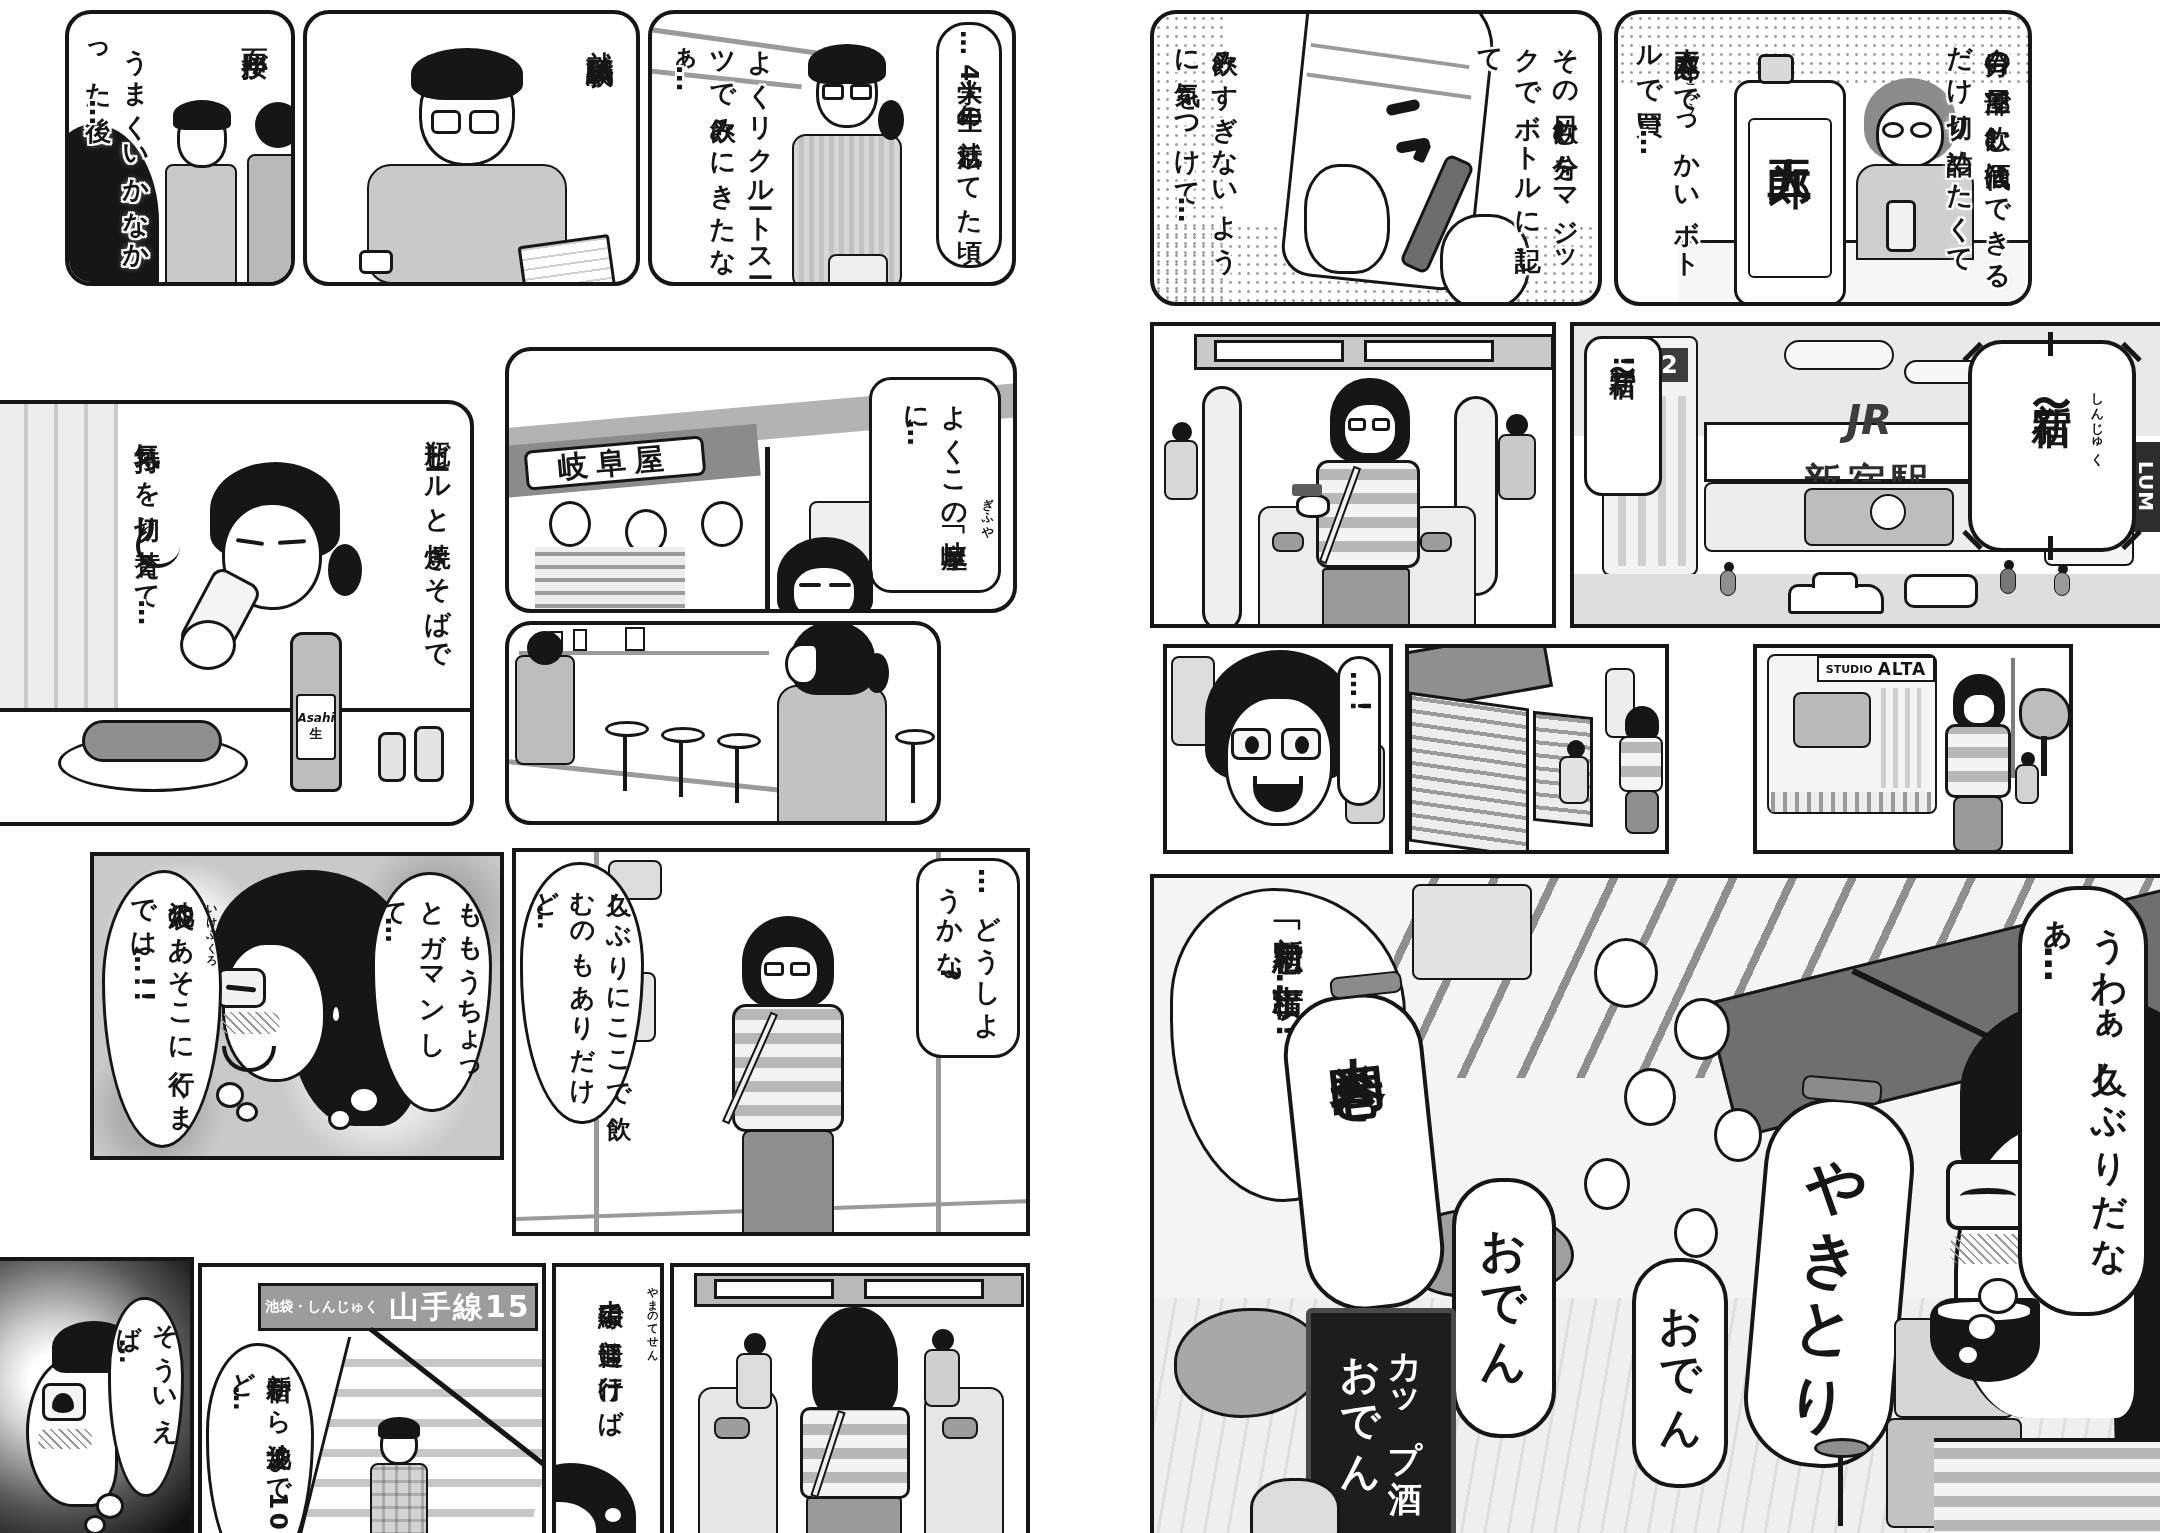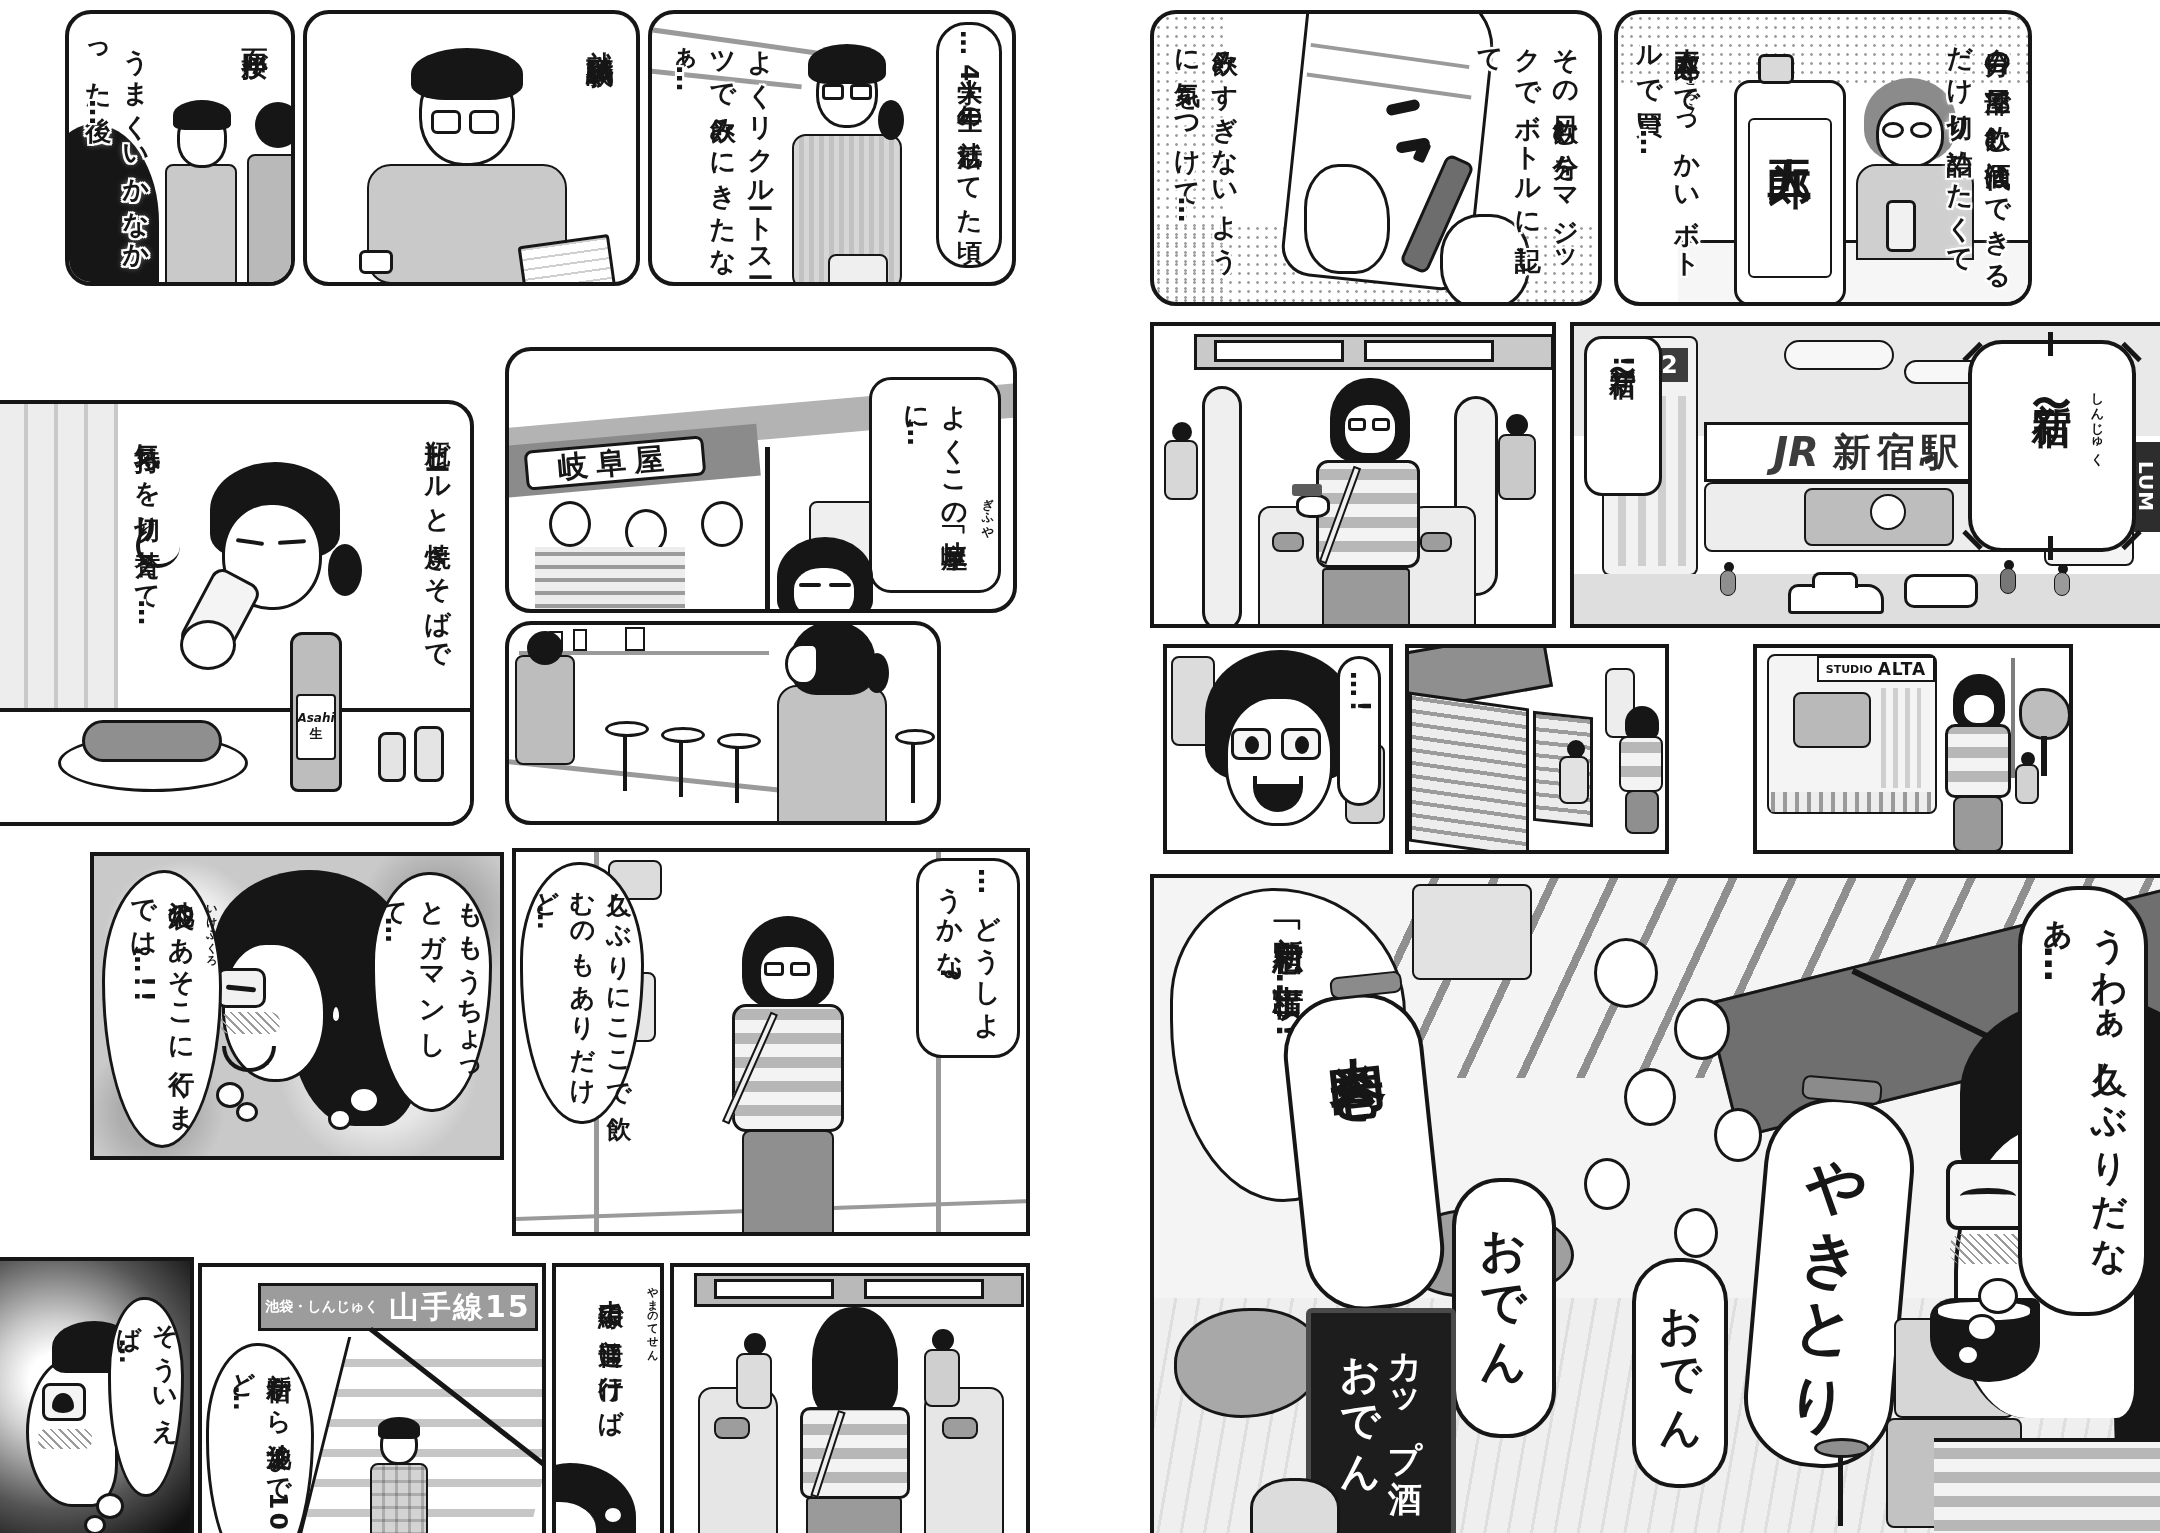--- a/index.html
+++ b/index.html
@@ -303,21 +303,21 @@
 
   <div class="panel" style="left:1570px;top:322px;width:596px;height:306px;border-right:none;">
     <div class="p" style="left:0;top:0;width:596px;height:110px;background:#e9e9e9;"></div>
     <div class="p face" style="left:210px;top:14px;width:110px;height:30px;border-radius:20px;border-width:2px;background:#f7f7f7;"></div>
     <div class="p face" style="left:330px;top:34px;width:80px;height:24px;border-radius:16px;border-width:2px;background:#f7f7f7;"></div>
     <div class="p figure" style="left:28px;top:10px;width:96px;height:240px;background:#f2f2f2;"></div>
     <div class="p" style="left:40px;top:22px;width:74px;height:34px;background:#3c3c3c;display:flex;align-items:center;justify-content:center;">
       <span style="color:#fff;font-weight:700;font-size:24px;">NE2</span>
     </div>
     <div class="p" style="left:44px;top:70px;width:70px;height:170px;background:repeating-linear-gradient(90deg,#cfcfcf 0 8px,#f2f2f2 8px 20px);"></div>
-    <div class="p face" style="left:130px;top:96px;width:330px;height:60px;border-width:3px;display:flex;align-items:center;justify-content:center;gap:14px;">
+    <div class="p face" style="left:130px;top:96px;width:330px;height:60px;border-width:3px;display:flex;align-items:center;justify-content:center;gap:14px;flex-direction:column;">
       <span style="font-size:40px;font-weight:700;color:#3c3c3c;font-style:italic;">JR</span>
       <span style="font-size:38px;font-weight:700;color:#2d2d2d;letter-spacing:6px;">新宿駅</span>
     </div>
     <div class="p figure" style="left:130px;top:156px;width:330px;height:70px;background:#ededed;"></div>
     <div class="p figure" style="left:230px;top:162px;width:150px;height:58px;background:#bdbdbd;"></div>
     <div class="p face" style="left:296px;top:168px;width:36px;height:36px;border-radius:50%;border-width:2px;"></div>
     <div class="p figure" style="left:470px;top:40px;width:90px;height:200px;background:#f4f4f4;"></div>
     <div class="p" style="right:0;top:116px;width:42px;height:90px;background:#2d2d2d;display:flex;align-items:center;justify-content:center;">
       <span class="vt" style="color:#fff;font-size:20px;letter-spacing:1px;">LUM</span>
     </div>

